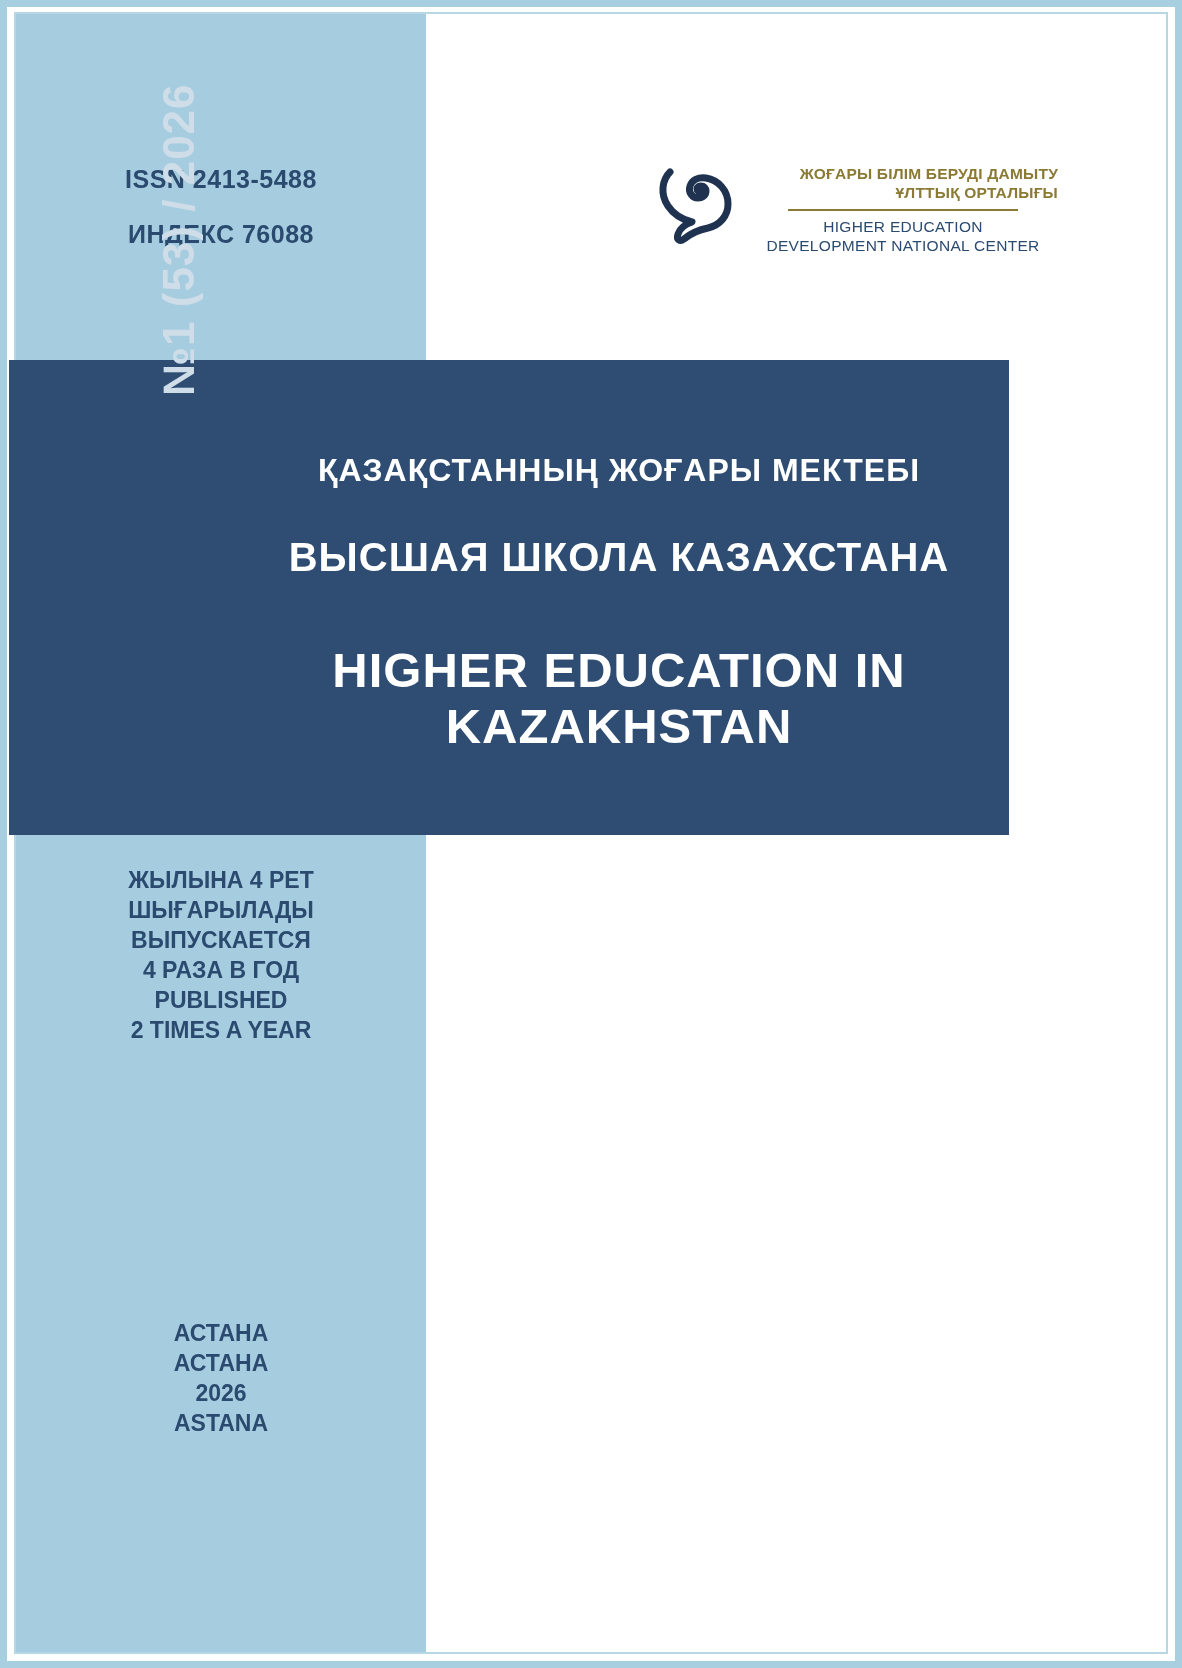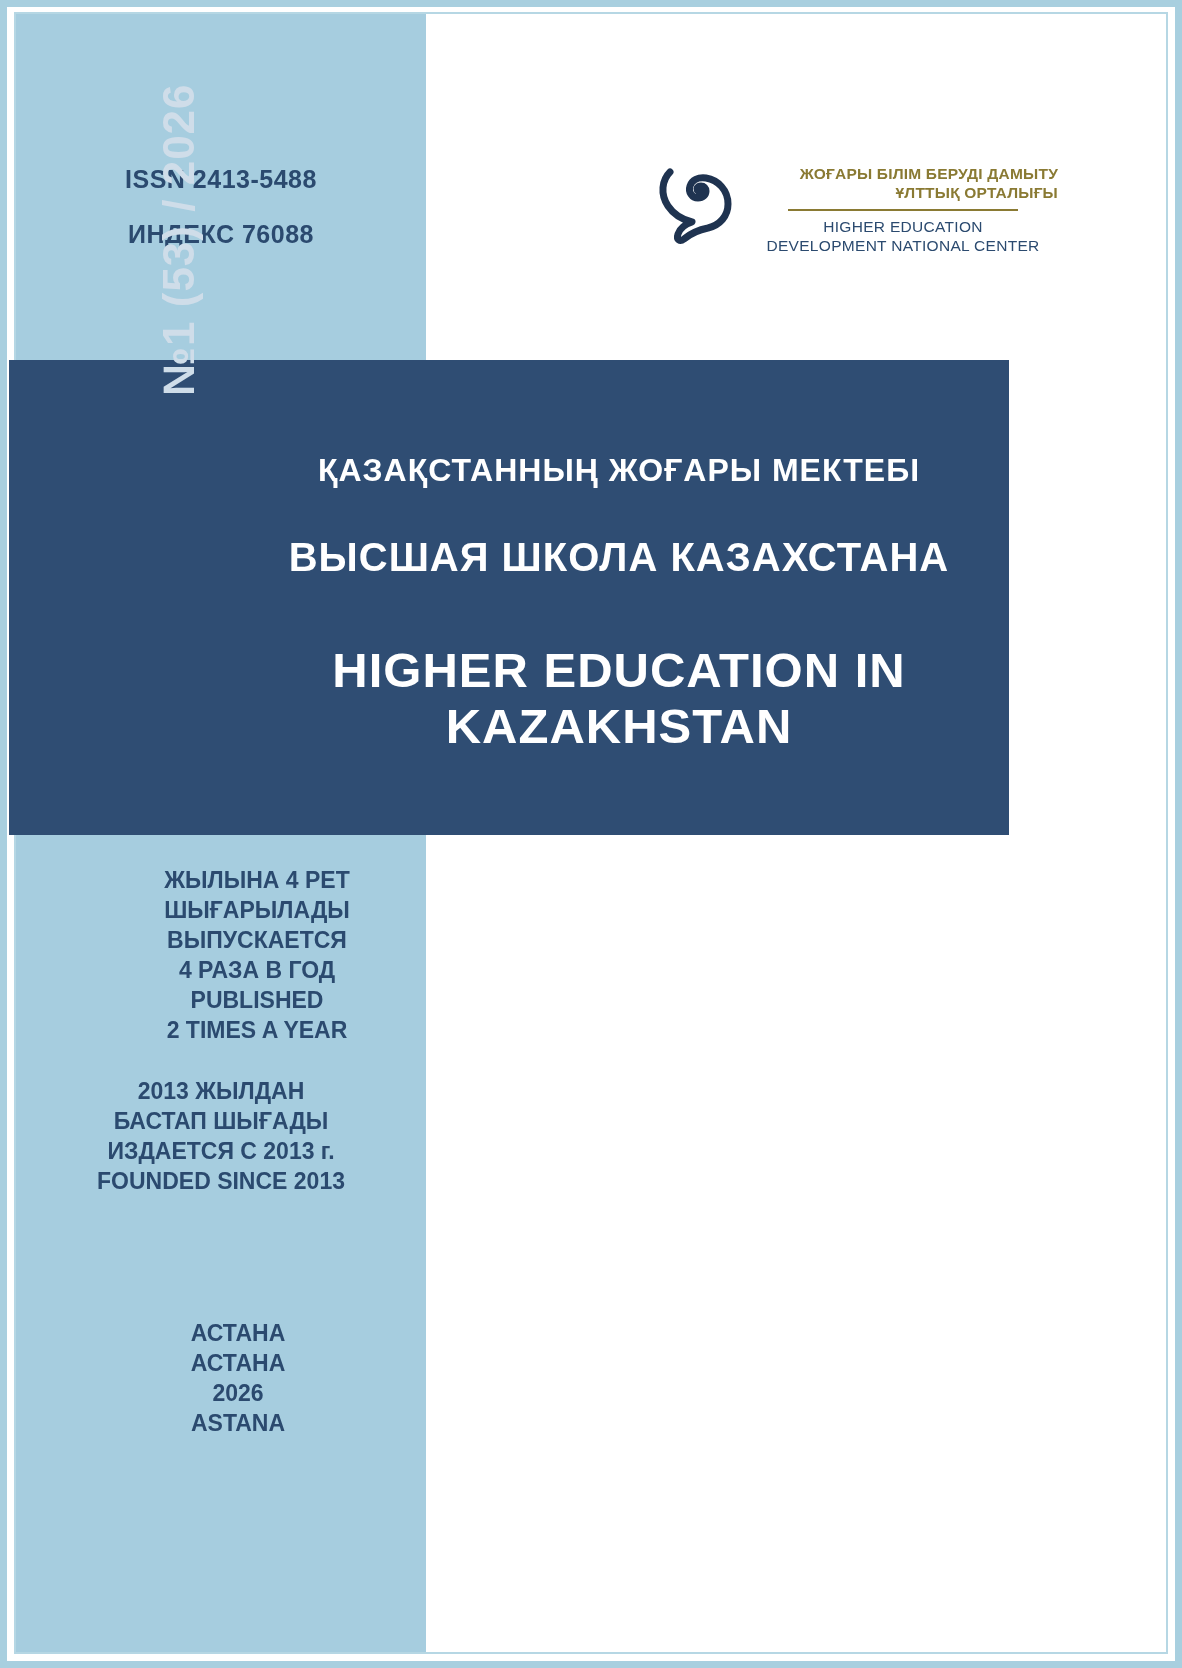--- a/index.html
+++ b/index.html
@@ -162,21 +162,20 @@
   .freq-block {
     position: absolute;
     left: 16px;
     top: 865px;
     width: 410px;
     text-align: center;
     color: #2b4a6f;
     font-weight: bold;
     font-size: 23px;
     line-height: 30px;
-    padding-left: 36px;
   }
   .founded-block {
     position: absolute;
     left: 16px;
     top: 1076px;
     width: 410px;
     text-align: center;
     color: #2b4a6f;
     font-weight: bold;
     font-size: 23px;
@@ -185,21 +184,20 @@
   .city-block {
     position: absolute;
     left: 16px;
     top: 1318px;
     width: 410px;
     text-align: center;
     color: #2b4a6f;
     font-weight: bold;
     font-size: 23px;
     line-height: 30px;
-    padding-left: 17px;
   }
 </style>
 </head>
 <body>
 
 <div class="page">
   <div class="outer-frame"></div>
   <div class="inner-line"></div>
   <div class="left-col"></div>
 
@@ -234,26 +232,20 @@
 
   <div class="freq-block">
     <div>ЖЫЛЫНА 4 РЕТ</div>
     <div>ШЫҒАРЫЛАДЫ</div>
     <div>ВЫПУСКАЕТСЯ</div>
     <div>4 РАЗА В ГОД</div>
     <div>PUBLISHED</div>
     <div>2 TIMES A YEAR</div>
   </div>
 
-  <div class="founded-block">
-    <div>2013 ЖЫЛДАН</div>
-    <div>БАСТАП ШЫҒАДЫ</div>
-    <div>ИЗДАЕТСЯ С 2013 г.</div>
-    <div>FOUNDED SINCE 2013</div>
-  </div>
 
   <div class="city-block">
     <div>АСТАНА</div>
     <div>АСТАНА</div>
     <div>2026</div>
     <div>ASTANA</div>
   </div>
 </div>
 
 </body></html>

